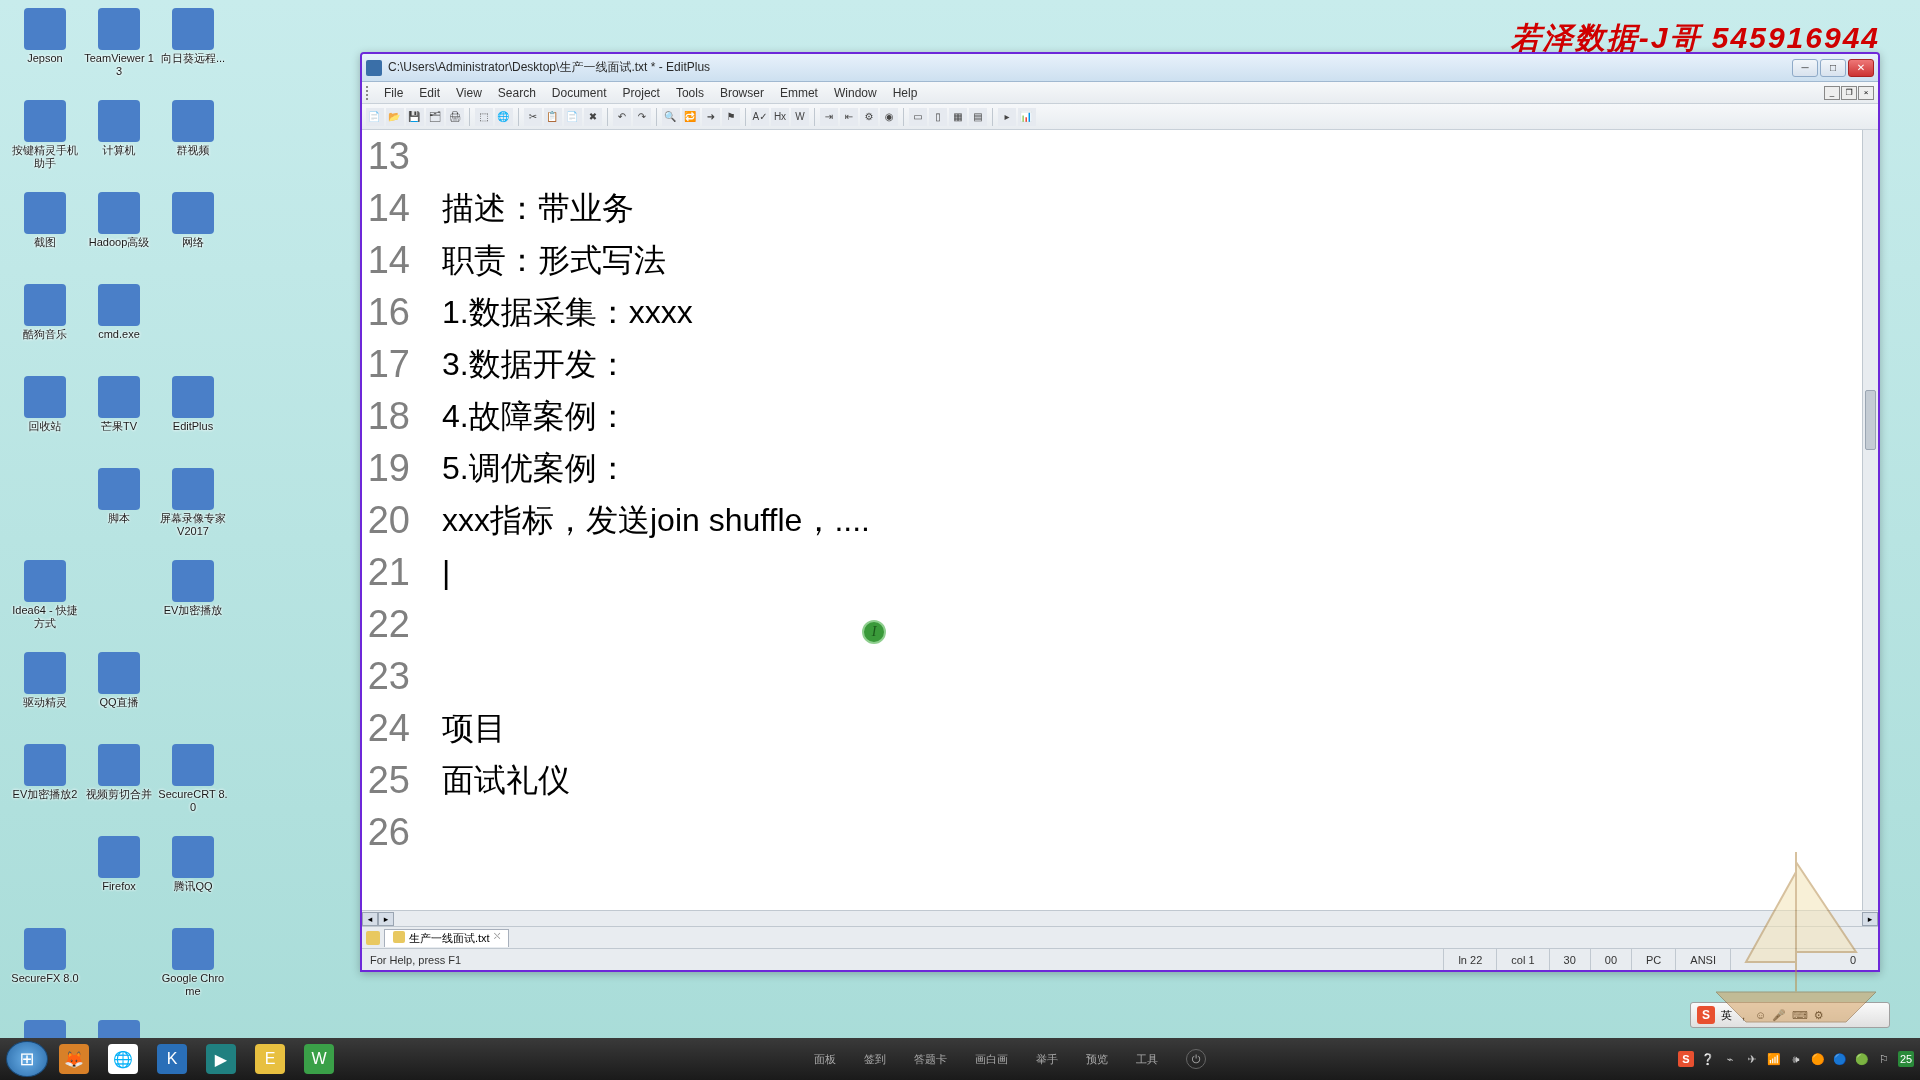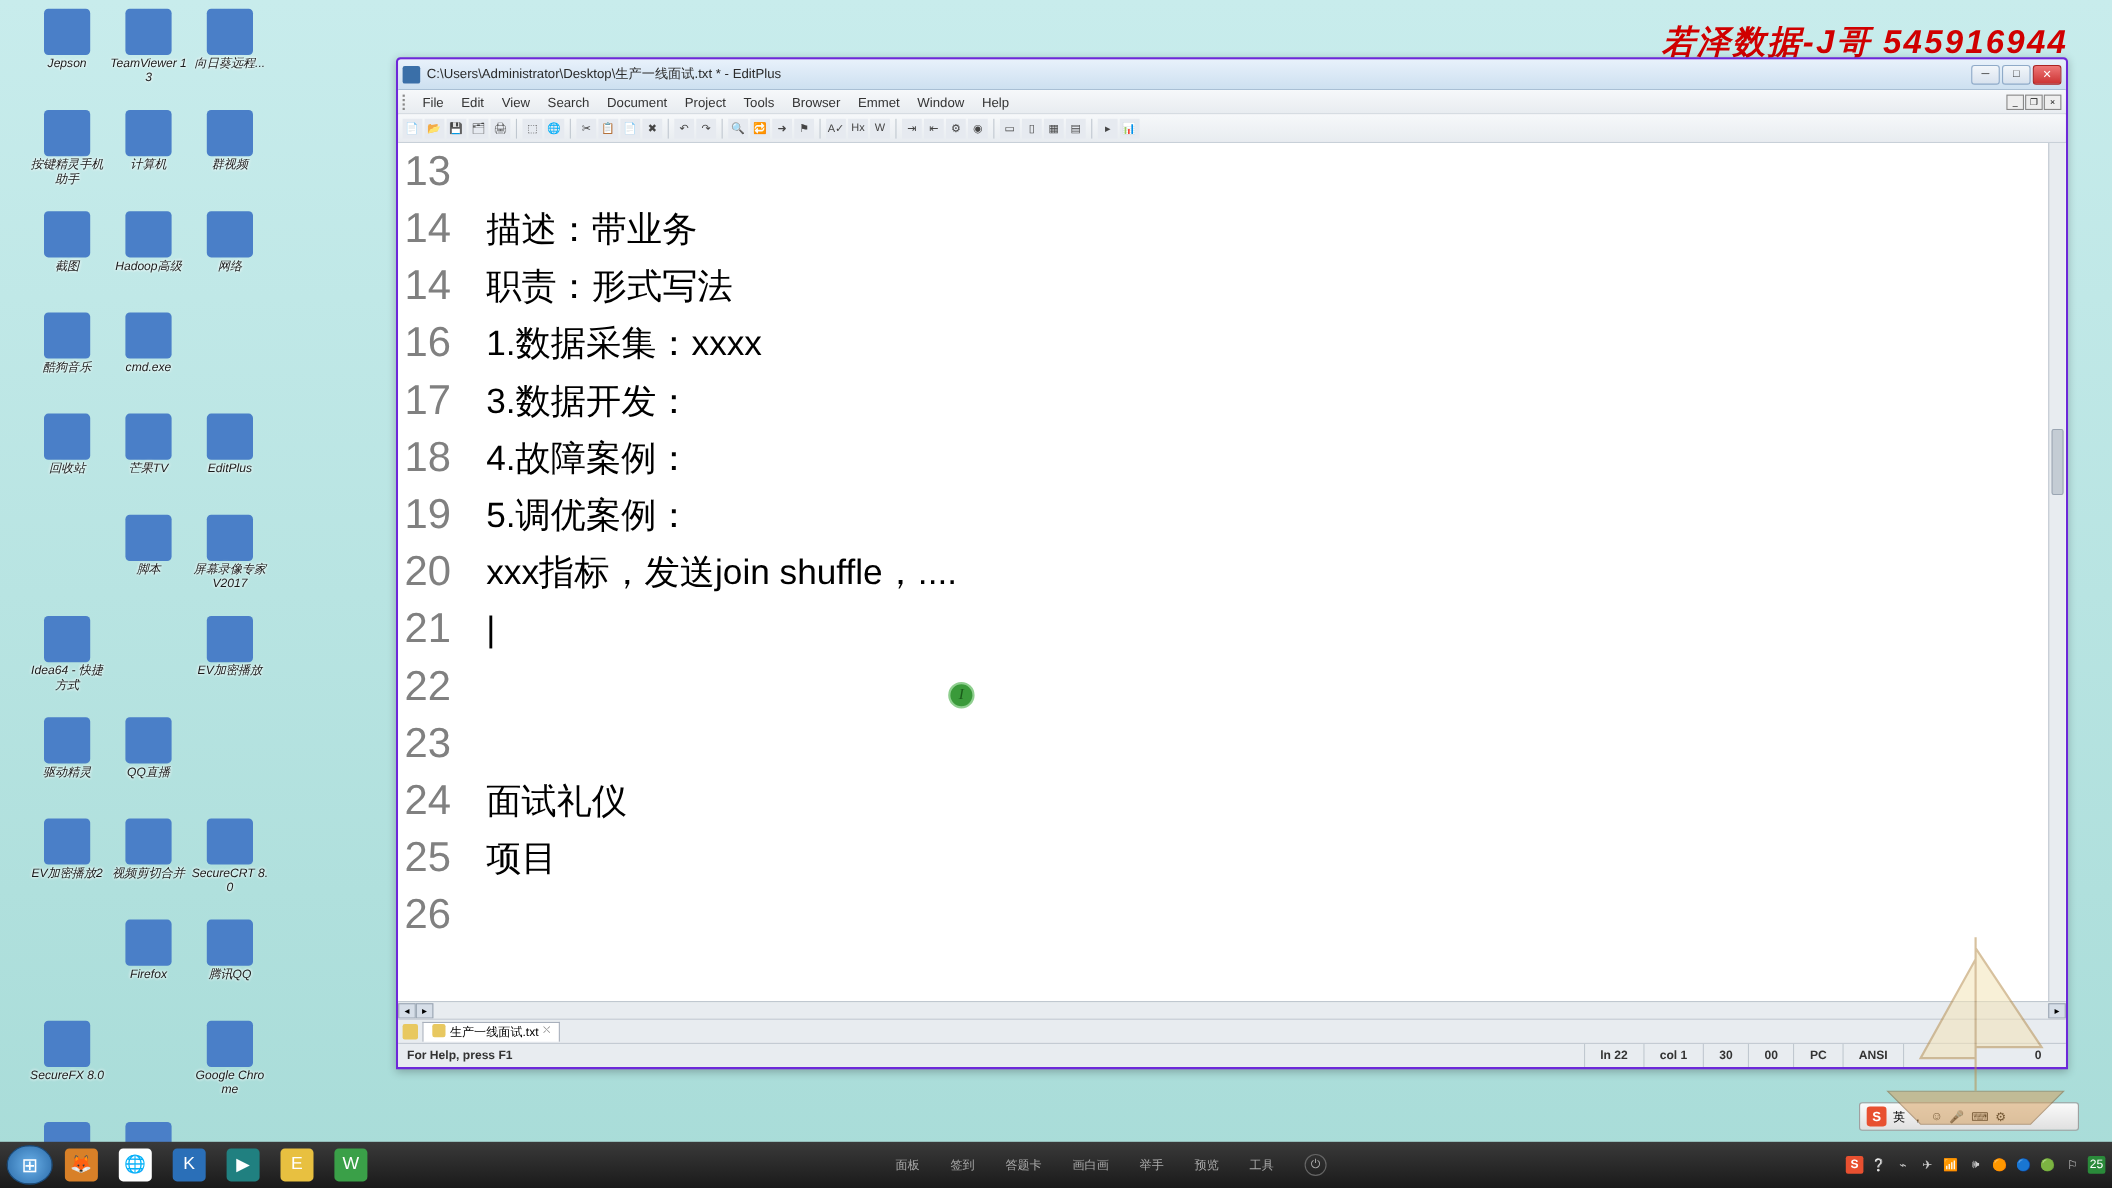--- a/index.html
+++ b/index.html
@@ -1,19 +1,19 @@
 <!DOCTYPE html>
 <html><head>
 <meta charset="utf-8">
 <style>
 * { margin: 0; padding: 0; box-sizing: border-box; font-family: "Microsoft YaHei", Arial, sans-serif; }
 body { width: 1920px; height: 1080px; background: linear-gradient(180deg, #c8ecec 0%, #a8dcd8 100%); overflow: hidden; position: relative; }
 
 
-.desktop { position: absolute; top: 0; left: 16px; width: 260px; height: 1000px; padding: 8px 0 0 8px; font-style: italic; }
+.desktop { position: absolute; top: 0; left: 0; width: 260px; height: 1000px; padding: 8px 0 0 8px; }
 .icon-grid { display: flex; flex-wrap: wrap; }
 .desk-icon { width: 74px; height: 88px; display: flex; flex-direction: column; align-items: center; justify-content: flex-start; margin: 0 0 4px 0; text-align: center; }
 .desk-icon .img { width: 42px; height: 42px; background: #4a7fc8; border-radius: 4px; display: flex; align-items: center; justify-content: center; font-size: 18px; color: #fff; }
 .desk-icon .lbl { color: #1a1a1a; text-shadow: 0 0 3px #fff, 0 0 3px #fff; font-size: 11px; line-height: 13px; margin-top: 2px; max-width: 70px; word-break: break-all; }
 
 
 .watermark { position: absolute; top: 18px; right: 40px; color: #d00000; font-size: 30px; font-weight: bold; font-style: italic; letter-spacing: 2px; }
 
 
 .window { position: absolute; left: 360px; top: 52px; width: 1520px; height: 920px; background: #fff; border: 2px solid #6d28d9; border-radius: 4px 4px 0 0; box-shadow: 0 2px 8px rgba(0,0,0,0.25); display: flex; flex-direction: column; }
@@ -46,21 +46,21 @@
 .vscroll .thumb { position:absolute; left:2px; right:2px; top:260px; height:60px; background:#c4ccd4; border:1px solid #9aa5b2; border-radius:2px; }
 
 .hscroll-row { height: 16px; background:#e8ecf0; border-top:1px solid #c0c8d0; display:flex; align-items:center; }
 .hscroll-row .harrow { width:16px; height:14px; background:#d6dee8; border:1px solid #9aa5b2; display:flex; align-items:center; justify-content:center; font-size:9px; }
 
 .tabrow { height: 22px; background:#e8ecf0; border-top:1px solid #c0c8d0; display:flex; align-items:center; padding:0 4px; }
 .filetab { background:#fff; border:1px solid #a8b0bc; border-bottom:none; padding:1px 8px; font-size:11px; display:flex; align-items:flex-start; gap:4px; }
 .filetab .ficon { width:12px;height:12px;background:#e8c860; border-radius:2px; }
 
 .statusbar { height: 22px; background:#e8ecf0; border-top:1px solid #c0c8d0; display:flex; align-items:center; padding:0 8px; font-size:11px; color:#333; }
-.statusbar .cell { padding:0 14px; border-left:1px solid #c0c8d0; height:100%; display:flex; align-items:center;font-weight:bold; }
+.statusbar .cell { padding:0 14px; border-left:1px solid #c0c8d0; height:100%; display:flex; align-items:center; }
 .statusbar .first { border-left:none; padding-left:0; flex:1; }
 
 
 .taskbar { position:absolute; left:0; right:0; bottom:0; height: 42px; background: linear-gradient(180deg,#3a3a3a 0%, #1a1a1a 100%); display:flex; align-items:center; padding:0 6px; }
 .startbtn { width:42px; height:36px; border-radius:50%; background: radial-gradient(circle,#6ab0e8,#2a6aa8); border:1px solid #1a4a78; display:flex; align-items:center; justify-content:center; color:#fff; font-size:18px; }
 .taskitem { width:46px; height:36px; display:flex; align-items:center; justify-content:center; margin-left:3px; border-radius:3px; }
 .taskitem .ti { width:30px; height:30px; border-radius:4px; display:flex; align-items:center; justify-content:center; font-size:16px; color:#fff; }
 .taskbar-mid { flex:1; display:flex; align-items:center; justify-content:center; gap:28px; }
 .taskbar-mid span { color:#aaa; font-size:11px; }
 .tray { display:flex; align-items:center; gap:6px; color:#ccc; font-size:11px; }
@@ -286,21 +286,21 @@
         <div>18</div>
         <div>19</div>
         <div>20</div>
         <div>21</div>
         <div>22</div>
         <div>23</div>
         <div>24</div>
         <div>25</div>
         <div>26</div>
       </div>
-    <div class="code" id="code"><div></div><div>描述：带业务</div><div>职责：形式写法</div><div>1.数据采集：xxxx</div><div>3.数据开发：</div><div>4.故障案例：</div><div>5.调优案例：</div><div>xxx指标，发送join shuffle，....</div><div class="cursor-line"></div><div></div><div></div><div>面试礼仪</div><div>项目</div></div>
+    <div class="code" id="code"><div></div><div>描述：带业务</div><div>职责：形式写法</div><div>1.数据采集：xxxx</div><div>3.数据开发：</div><div>4.故障案例：</div><div>5.调优案例：</div><div>xxx指标，发送join shuffle，....</div><div class="cursor-line"></div><div></div><div></div><div>项目</div><div>面试礼仪</div></div>
     <div class="green-dot">I</div>
     <div class="vscroll">
       <div class="thumb"></div>
     </div>
   </div>
   <div class="hscroll-row">
     <div class="harrow">◂</div>
     <div class="harrow">▸</div>
     <div style="flex:1"></div>
     <div class="harrow">▸</div>

